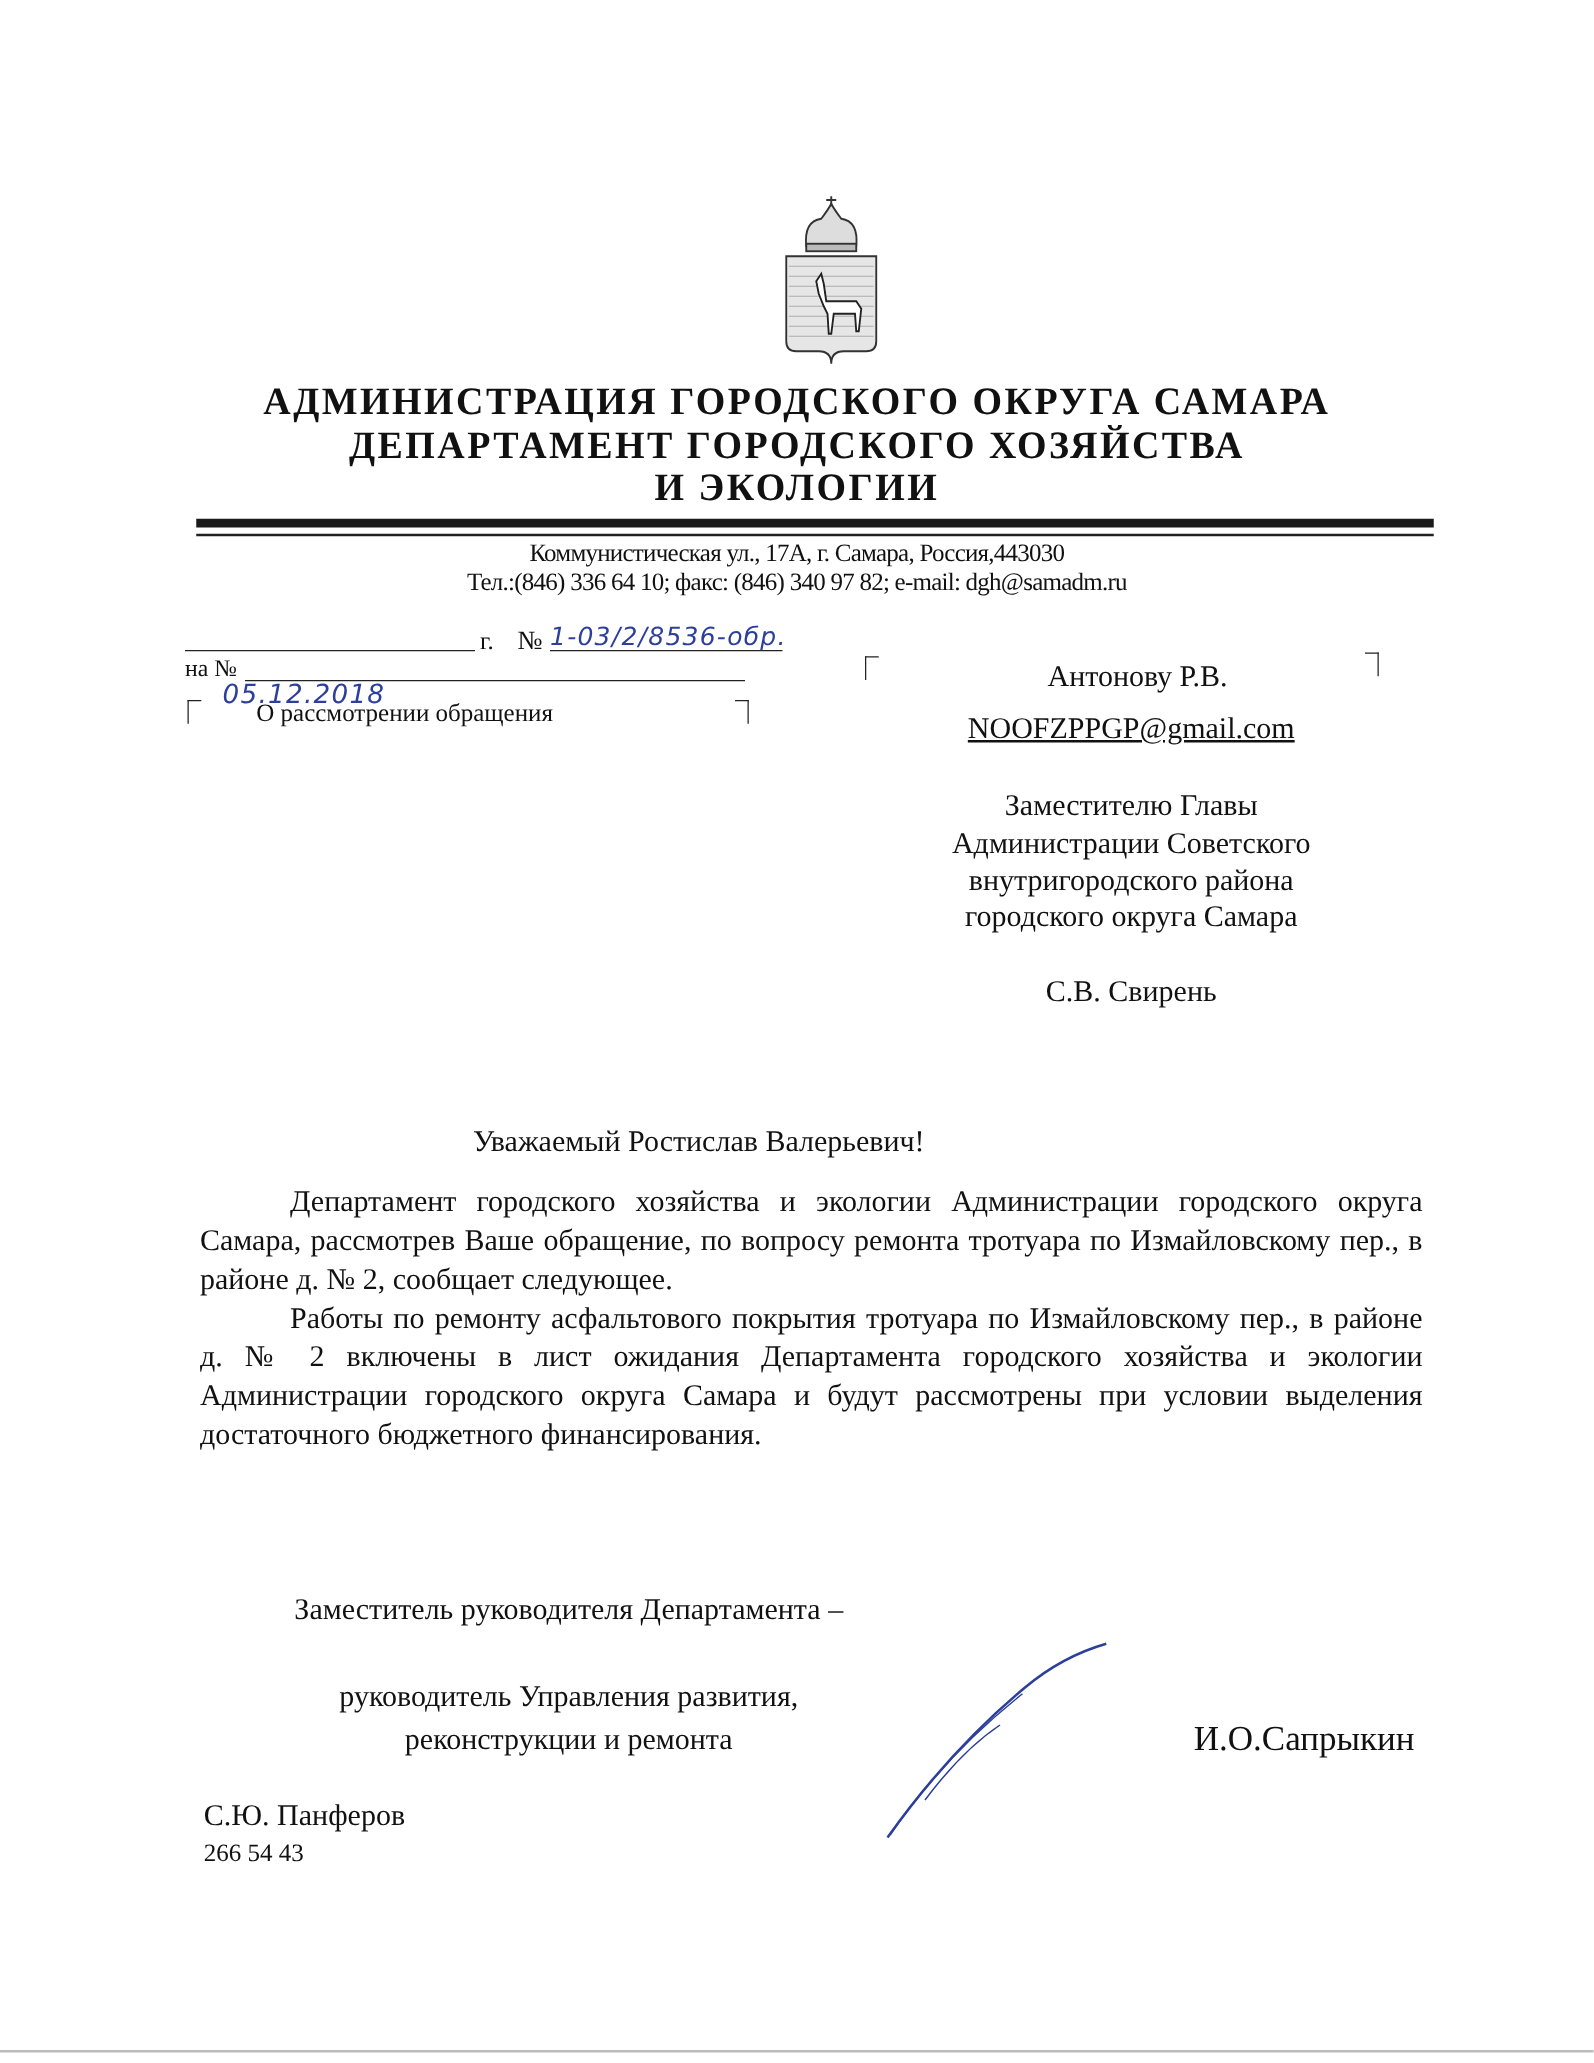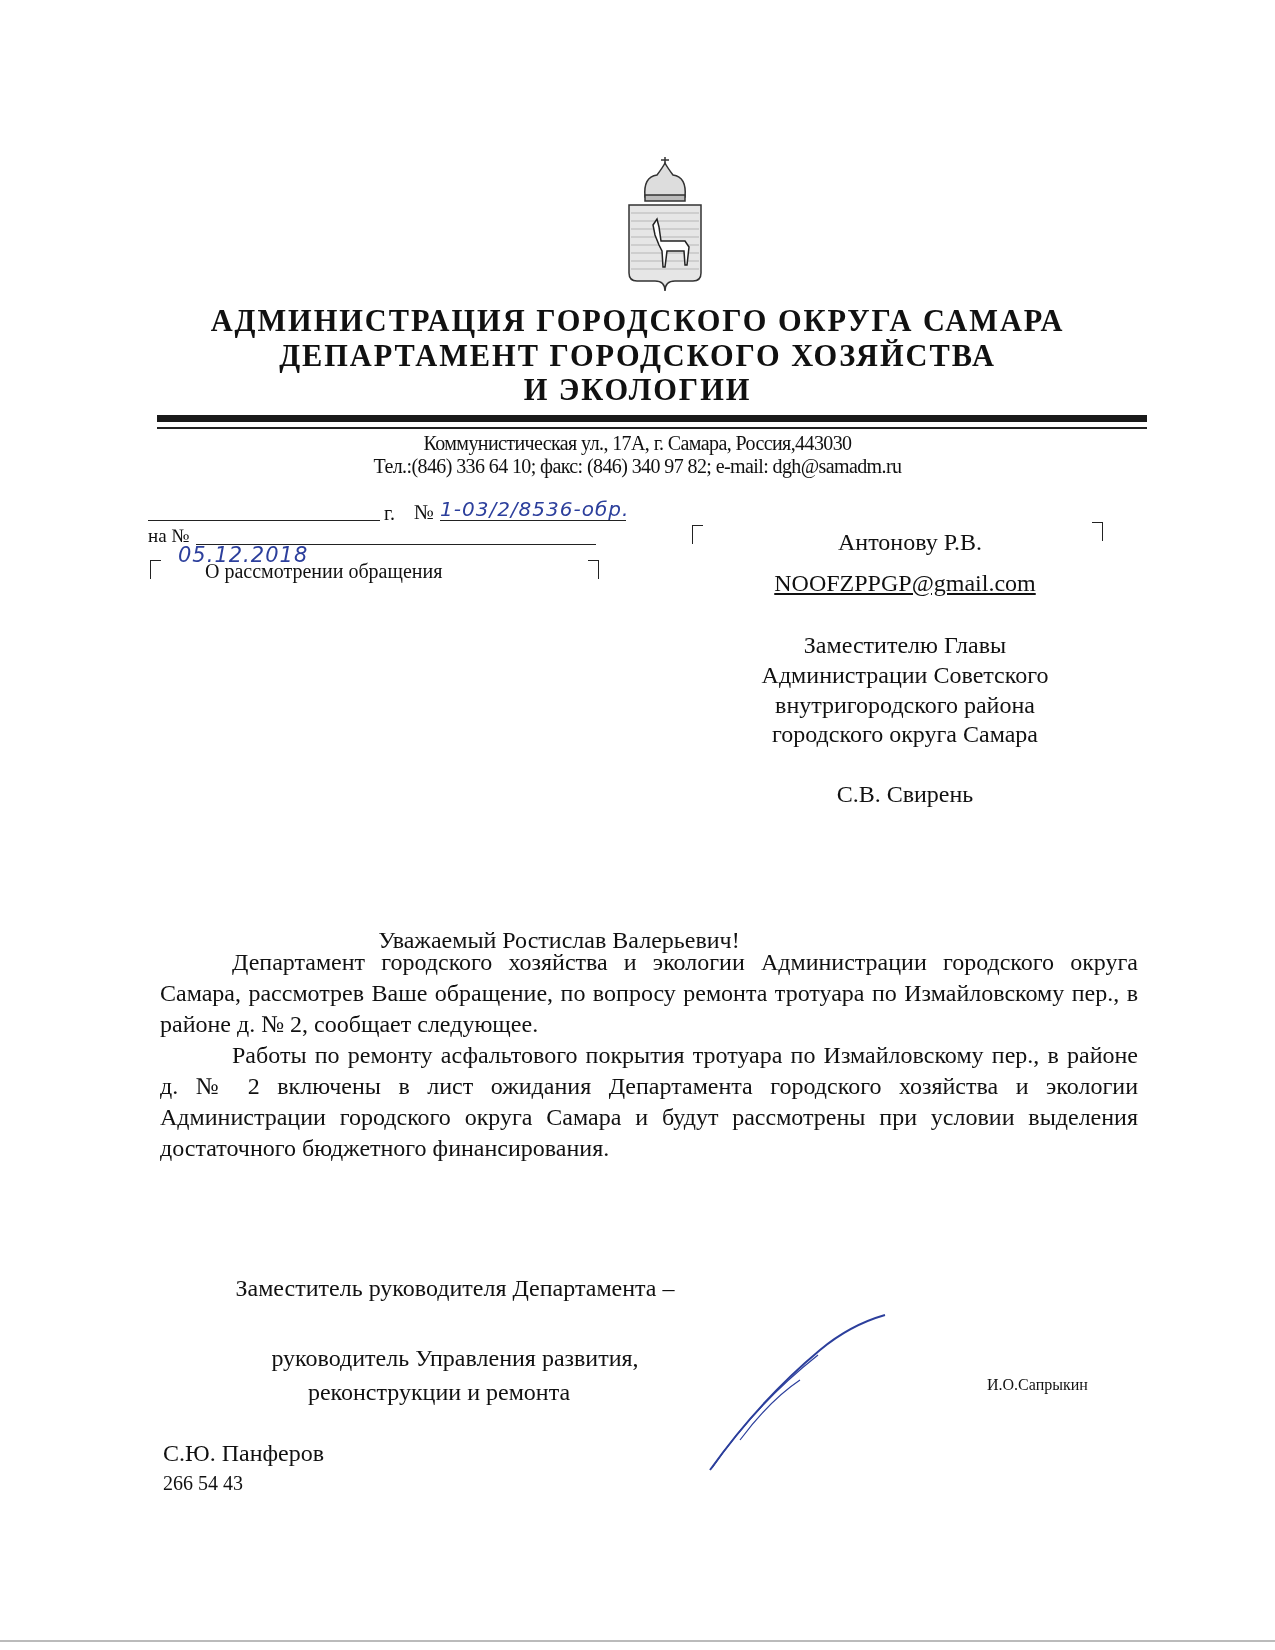--- a/index.html
+++ b/index.html
@@ -76,34 +76,34 @@
 <div class="abs corner c-tr" style="left:1092px; top:522px;"></div>
 <div class="abs recipient" style="left:720px; width:380px; top:527px;">Антонову Р.В.</div>
 <div class="abs recipient" style="left:710px; width:390px; top:568px; text-decoration:underline;">NOOFZPPGP@gmail.com</div>
 
 <div class="abs recipient" style="left:710px; width:390px; top:630px;">Заместителю Главы</div>
 <div class="abs recipient" style="left:710px; width:390px; top:660px;">Администрации Советского</div>
 <div class="abs recipient" style="left:710px; width:390px; top:690px;">внутригородского района</div>
 <div class="abs recipient" style="left:710px; width:390px; top:719px;">городского округа Самара</div>
 <div class="abs recipient" style="left:710px; width:390px; top:779px;">С.В. Свирень</div>
 
-<div class="abs" style="left:0; width:1118px; top:927px; text-align:center; font-size:24px;">Уважаемый Ростислав Валерьевич!</div>
+<div class="abs" style="left:0; width:1118px; top:901px; text-align:center; font-size:24px;">Уважаемый Ростислав Валерьевич!</div>
 <div class="abs body-p" style="left:160px; width:978px; top:947px; text-indent:72px;">Департамент городского хозяйства и экологии Администрации городского округа Самара, рассмотрев Ваше обращение, по вопросу ремонта тротуара по Измайловскому пер., в районе д. № 2, сообщает следующее.</div>
 <div class="abs body-p" style="left:160px; width:978px; top:1040px; text-indent:72px;">Работы по ремонту асфальтового покрытия тротуара по Измайловскому пер., в районе д. № 2 включены в лист ожидания Департамента городского хозяйства и экологии Администрации городского округа Самара и будут рассмотрены при условии выделения достаточного бюджетного финансирования.</div>
 
 <div class="abs sig-title" style="left:155px; width:600px; top:1272px;">Заместитель руководителя Департамента –</div>
 <div class="abs sig-title" style="left:155px; width:600px; top:1342px;">руководитель Управления развития,</div>
-<div class="abs sig-title" style="left:139px; width:600px; top:1376px;">реконструкции и ремонта</div>
+<div class="abs sig-title" style="left:155px; width:600px; top:1376px;">реконструкции и ремонта</div>
 
 <div class="abs" style="left:700px; top:1310px; width:200px; height:170px;">
   <svg width="200" height="170" viewBox="0 0 200 170">
     <path d="M10 160 Q60 90 120 40 Q150 15 185 5" fill="none" stroke="#2c3f9c" stroke-width="2"></path>
     <path d="M12 158 Q55 95 118 45" fill="none" stroke="#2c3f9c" stroke-width="1.2"></path>
     <path d="M40 130 Q70 90 100 70" fill="none" stroke="#2c3f9c" stroke-width="1.2"></path>
   </svg>
 </div>
 
-<div class="abs" style="left:955px; top:1376px; font-size:16px;margin-left:32px;">И.О.Сапрыкин</div>
+<div class="abs" style="left:955px; top:1376px; font-size:28px;">И.О.Сапрыкин</div>
 
 <div class="abs" style="left:163px; top:1440px; font-size:24px;">С.Ю. Панферов</div>
 <div class="abs" style="left:163px; top:1472px; font-size:20px;">266 54 43</div>
 
 <div class="abs" style="left:0; top:1640px; width:1275px; height:2px; background:#bbb;"></div>
 
 </body></html>

